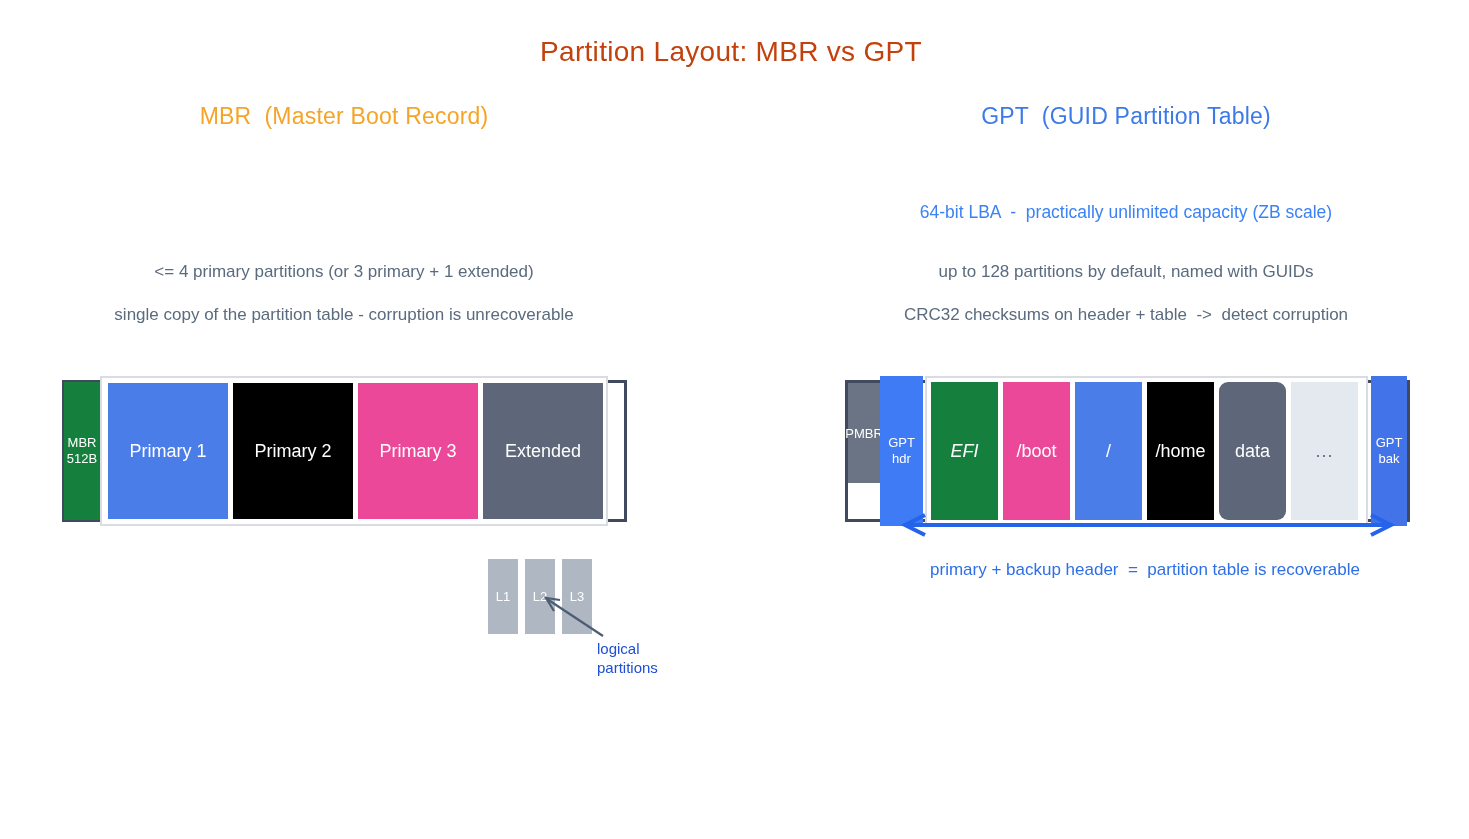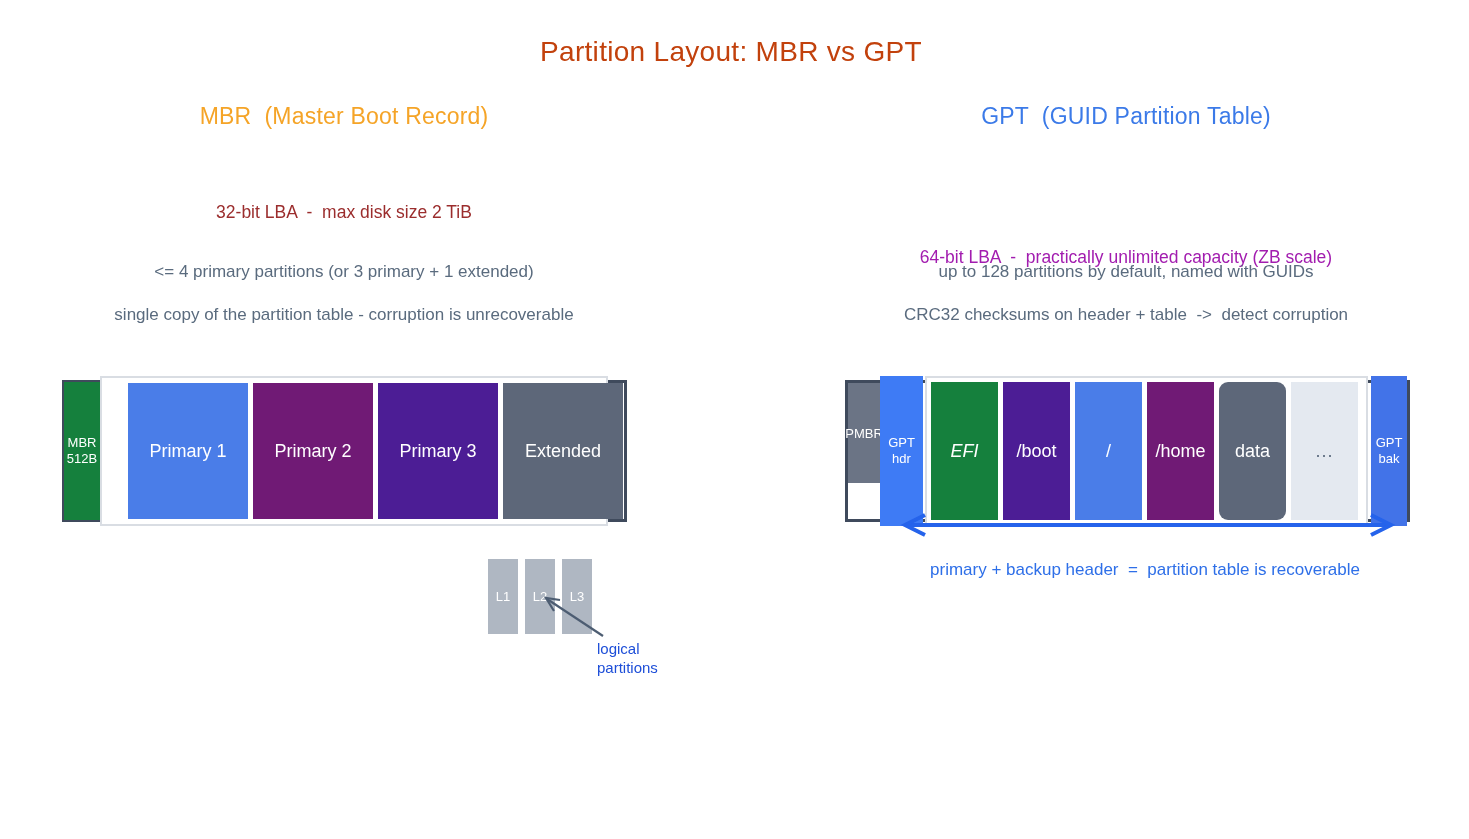--- a/index.html
+++ b/index.html
@@ -13,46 +13,46 @@
 
   
   .page-title   { top:36px;  left:0;     width:1424px; font-size:28px; color:#c2410c; letter-spacing:.3px;margin-left:19px; }
   .col-mbr      { left:24px;  width:640px; }
   .col-gpt      { left:806px; width:640px; }
   .heading      { top:103px; font-size:23px; letter-spacing:.2px; }
   .heading-mbr  { color:#f5a427; }
   .heading-gpt  { color:#3b7ae8; }
   .spec         { top:202px; font-size:17.5px; }
   .spec-mbr     { color:#9b2d2d; }
-  .spec-gpt     { color:#a21caf;margin-top:45px; }
+  .spec-gpt     { color:#3b82f6; }
   .fact         { font-size:17px; color:#5a6b7e; }
   .fact1        { top:262px; }
   .fact2        { top:305px; }
 
   
   .disk-outline { border:3px solid #3f4a5c; z-index:1; }
   .disk-cover   { background:#ffffff; border:2px solid #d9dde3; z-index:2; }
   .blk          { z-index:3; display:flex; align-items:center; justify-content:center;
                   color:#ffffff; text-align:center; }
   .blk .two-line { line-height:16px; }
   .c-orange { background:#15803d; }
   .c-blue   { background:#4a7de8; }
-  .c-purple { background:#701a75;justify-content:center; }
-  .c-green  { background:#4c1d95; }
+  .c-purple { background:#000000;justify-content:center; }
+  .c-green  { background:#ec4899; }
   .c-slate  { background:#5d6779; }
   .c-gray   { background:#6b7485; }
   .c-light  { background:#e4e9f0; color:#5a6b7e; }
   .c-hdrblue{ background:#3e7bf5; }
   .c-bakblue{ background:#4273e8; }
 
   
   .mbr-outline { left:62px;  top:380px; width:565px; height:142px; }
   .mbr-cover   { left:100px; top:376px; width:508px; height:150px; }
   .mbr-boot    { left:64px;  top:382px; width:36px;  height:138px; font-size:13px; }
-  .mbr-part    { top:383px; width:120px; height:136px; font-size:18px;margin-left:20px; }
+  .mbr-part    { top:383px; width:120px; height:136px; font-size:18px; }
   .mp0 { left:108px; } .mp1 { left:233px; } .mp2 { left:358px; } .mp3 { left:483px; }
 
   
   .gpt-outline { left:845px; top:380px; width:565px; height:142px; }
   .gpt-cover   { left:925px; top:376px; width:443px; height:150px; }
   .gpt-pmbr    { left:848px; top:383px; width:32px;  height:100px; font-size:13px; white-space:nowrap; }
   .gpt-hdr     { left:880px; top:376px; width:43px;  height:150px; font-size:13px; }
   .gpt-part    { top:382px; width:67px; height:138px; font-size:18px; }
   .gp0 { left:931px;font-style:italic; } .gp1 { left:1003px; } .gp2 { left:1075px; }
   .gp3 { left:1147px; } .gp4 { left:1219px;border-radius:9px; } .gp5 { left:1291px; letter-spacing:1px; }
@@ -71,21 +71,20 @@
 </head>
 <body>
 
 <div class="canvas">
 
   <div class="abs ctr page-title">Partition Layout: MBR vs GPT</div>
 
   <div class="abs ctr heading heading-mbr col-mbr">MBR  (Master Boot Record)</div>
   <div class="abs ctr heading heading-gpt col-gpt">GPT  (GUID Partition Table)</div>
 
-  <div class="abs ctr spec spec-mbr col-mbr">32-bit LBA  -  max disk size 2 TiB</div>
   <div class="abs ctr fact fact1 col-mbr">&lt;= 4 primary partitions (or 3 primary + 1 extended)</div>
   <div class="abs ctr fact fact2 col-mbr">single copy of the partition table - corruption is unrecoverable</div>
 
   <div class="abs ctr spec spec-gpt col-gpt">64-bit LBA  -  practically unlimited capacity (ZB scale)</div>
   <div class="abs ctr fact fact1 col-gpt">up to 128 partitions by default, named with GUIDs</div>
   <div class="abs ctr fact fact2 col-gpt">CRC32 checksums on header + table  -&gt;  detect corruption</div>
 
   <div class="abs disk-outline mbr-outline"></div>
   <div class="abs disk-cover mbr-cover"></div>
 

